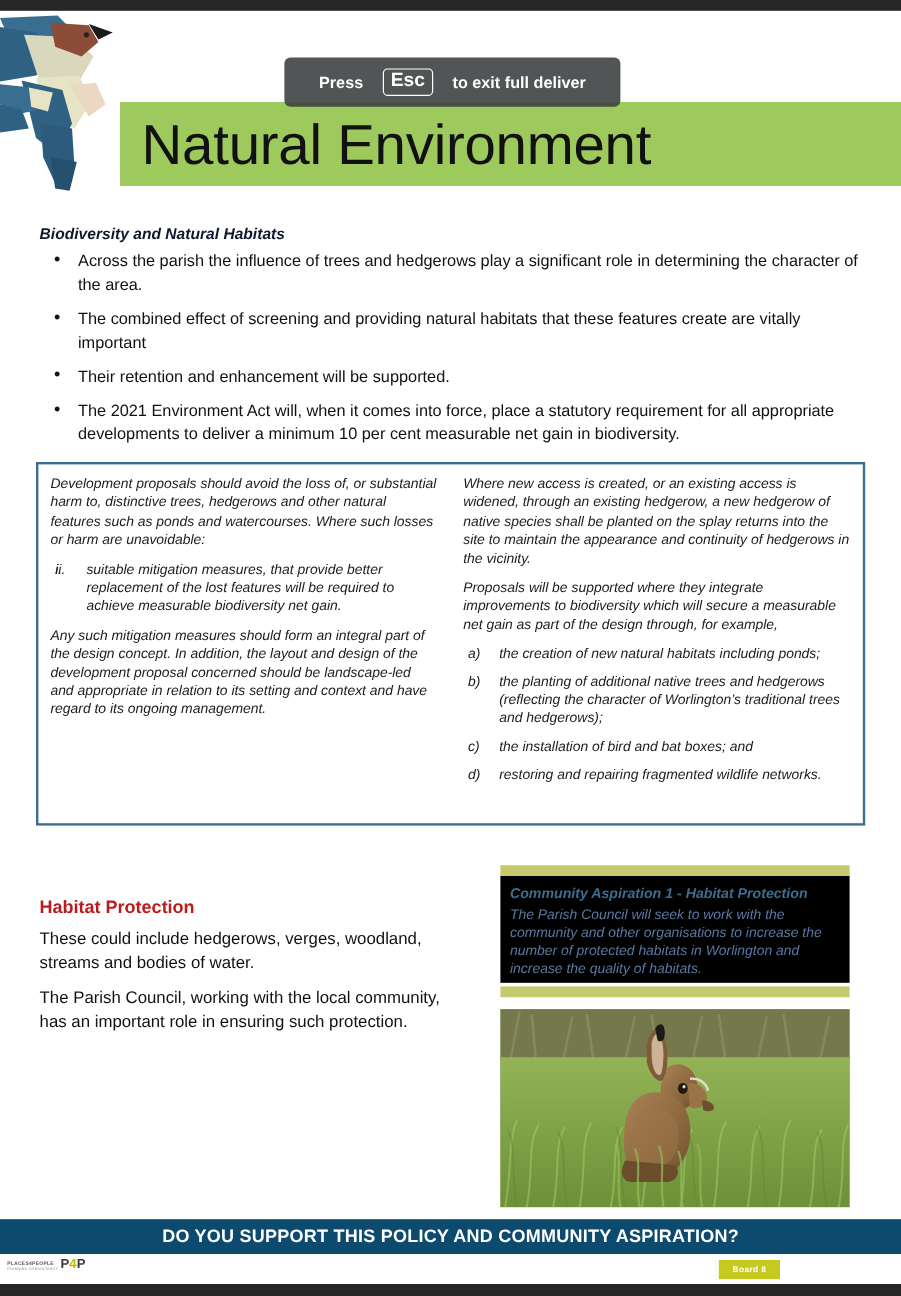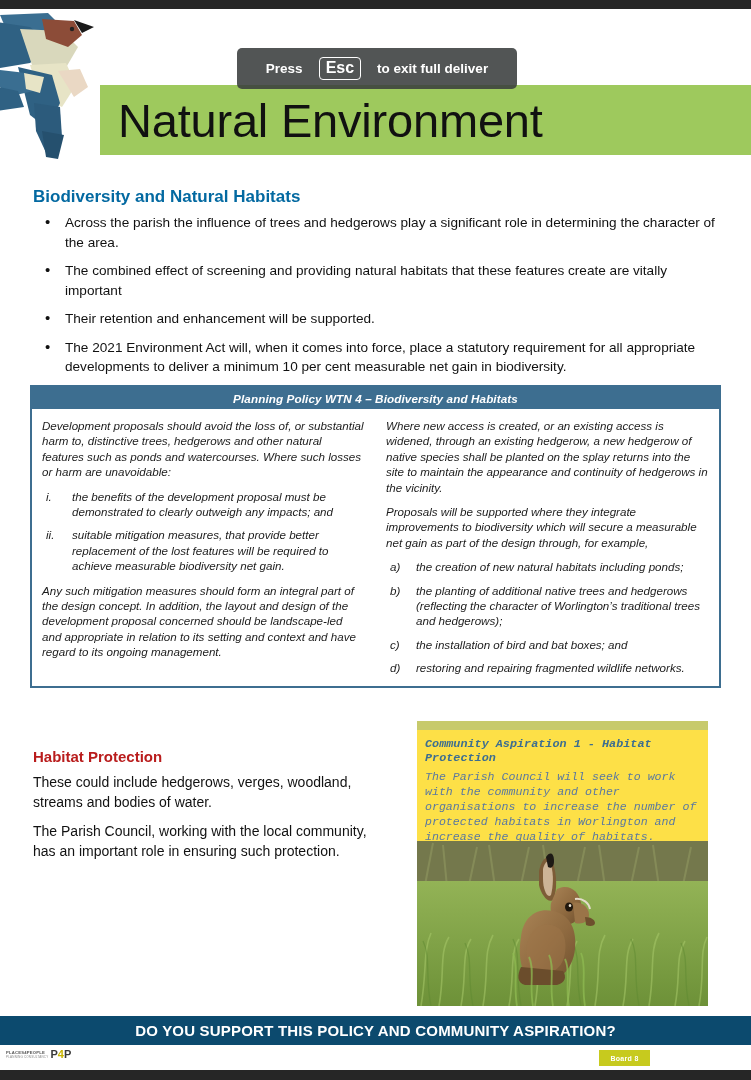--- a/index.html
+++ b/index.html
@@ -42,22 +42,23 @@
     color:#fff; font-size:13.5px; font-weight:bold;
   }
   .esc-key {
     border:1.5px solid #fff; border-radius:4px;
     padding:2px 6px 3px; font-size:16px; font-weight:bold; line-height:1;
   }
 
   
   .content { position:absolute; left:0; top:161px; width:751px; }
   .sec-head {
-    font-size:17px; font-weight:bold; color:#0369a1;
+    font-size:13px; font-weight:bold; color:#0f172a;
     margin:26px 0 6px 33px;
+    font-style:italic;
   }
   ul.bullets { list-style:none; margin:0 30px 0 41px; }
   ul.bullets li {
     position:relative; padding-left:24px; margin-bottom:9px;
     font-size:13.6px; line-height:19.5px; color:#111;
   }
   ul.bullets li:before {
     content:"\2022"; position:absolute; left:4px; top:-1px;
     font-size:15px; color:#111;
   }
@@ -87,21 +88,21 @@
   .lst li .mk { position:absolute; left:4px; top:0; font-style:italic; }
 
   
   .habitat { position:absolute; left:33px; top:718px; width:350px; }
   .habitat h3 { font-size:15px; font-weight:bold; color:#b91c1c; margin-bottom:8px;margin-top:30px; }
   .habitat p { font-size:14px; line-height:19.5px; color:#111; margin-bottom:10px; }
 
   
   .aspiration { position:absolute; left:417px; top:721px; width:291px; }
   .asp-bar { height:9px; background:#c7ca6c; }
-  .asp-body { background:#fde047; padding:7px 8px 4px 8px;font-family:Liberation Mono, monospace; }
+  .asp-body { background:#000000; padding:7px 8px 4px 8px; }
   .asp-title {
     font-size:11.8px; font-weight:bold; font-style:italic;
     color:#3d6e90; margin-bottom:4px;
   }
   .asp-text {
     font-size:11.6px; font-style:italic; line-height:15px; color:#5a78a0;
   }
   .asp-bar-b { height:9px; background:#c7ca6c; margin-top:3px; }
 
   
@@ -173,29 +174,27 @@
     <h2 class="sec-head">Biodiversity and Natural Habitats</h2>
     <ul class="bullets">
       <li>Across the parish the influence of trees and hedgerows play a significant role in determining the character of the area.</li>
       <li>The combined effect of screening and providing natural habitats that these features create are vitally important</li>
       <li>Their retention and enhancement will be supported.</li>
       <li>The 2021 Environment Act will, when it comes into force, place a statutory requirement for all appropriate developments to deliver a minimum 10 per cent measurable net gain in biodiversity.</li>
     </ul>
   </div>
 
   <div class="policy">
-    <div class="policy-head">Planning Policy WTN 4 – Biodiversity and Habitats</div>
     <div class="policy-cols">
 
       <div class="policy-col">
         <p>Development proposals should avoid the loss of, or substantial harm to, distinctive trees, hedgerows and other natural features such as ponds and watercourses. Where such losses or harm are unavoidable:</p>
         <ul class="lst">
           <li>
             <span class="mk">i.</span>
-            <span>the benefits of the development proposal must be demonstrated to clearly outweigh any impacts; and</span>
           </li>
           <li>
             <span class="mk">ii.</span>
             <span>suitable mitigation measures, that provide better replacement of the lost features will be required to achieve measurable biodiversity net gain.</span>
           </li>
         </ul>
         <p>Any such mitigation measures should form an integral part of the design concept. In addition, the layout and design of the development proposal concerned should be landscape-led and appropriate in relation to its setting and context and have regard to its ongoing management.</p>
       </div>
 
       <div class="policy-col">

